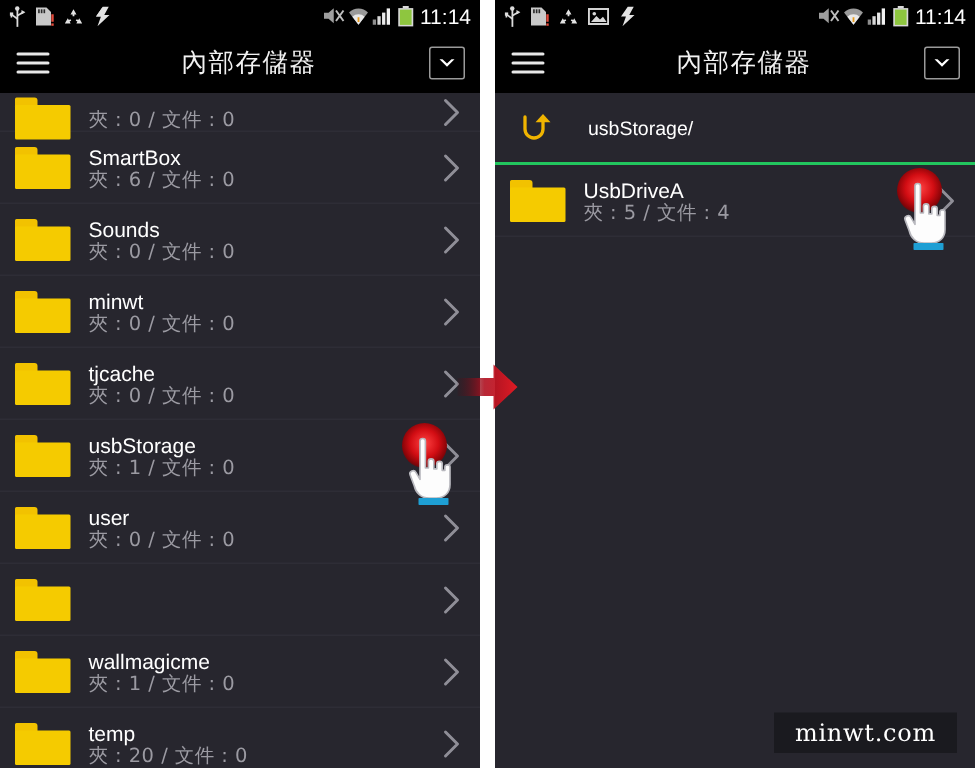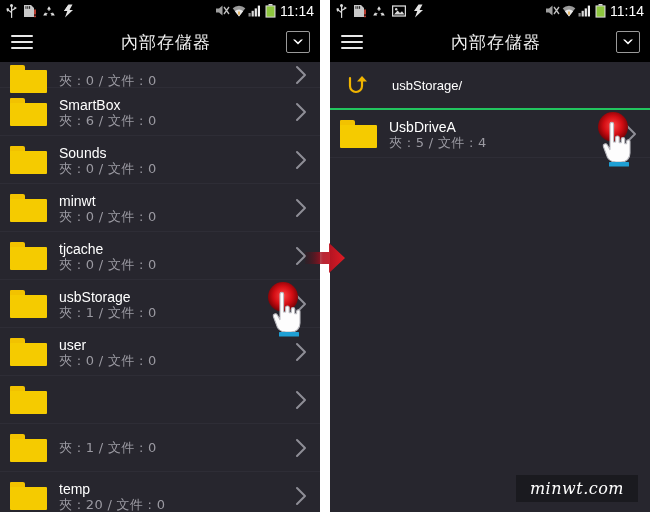--- a/index.html
+++ b/index.html
@@ -159,21 +159,20 @@
     width:44px;height:36px;pointer-events:none;
   }
 
   
   .watermark{
     position:absolute;right:12px;bottom:10px;
     background:#1a1a1f;
     padding:4px 14px;
     color:#ffffff;
     font-family:"DejaVu Serif","Liberation Serif",serif;
-    font-style:italic;
     font-size:16px;letter-spacing:0.5px;
   }
 </style>
 </head>
 <body>
 
 <div class="screen">
 
   <div class="panel left">
 
@@ -375,20 +374,21 @@
               <polyline points="2,2 10,10 2,18" stroke="#8f8e97" stroke-width="2" fill="none" stroke-linecap="round" stroke-linejoin="round"></polyline>
             </svg>
           </span>
         </div>
         <div class="row">
           <div class="folder">
             <div class="tab"></div>
             <div class="body"></div>
           </div>
           <div class="meta">
+            <span class="fname">wallmagicme</span>
             <span class="fsub">夾 : 1 / 文件 : 0</span>
           </div>
           <span class="chev">
             <svg width="13" height="20" viewBox="0 0 13 20">
               <polyline points="2,2 10,10 2,18" stroke="#8f8e97" stroke-width="2" fill="none" stroke-linecap="round" stroke-linejoin="round"></polyline>
             </svg>
           </span>
         </div>
         <div class="row">
           <div class="folder">

